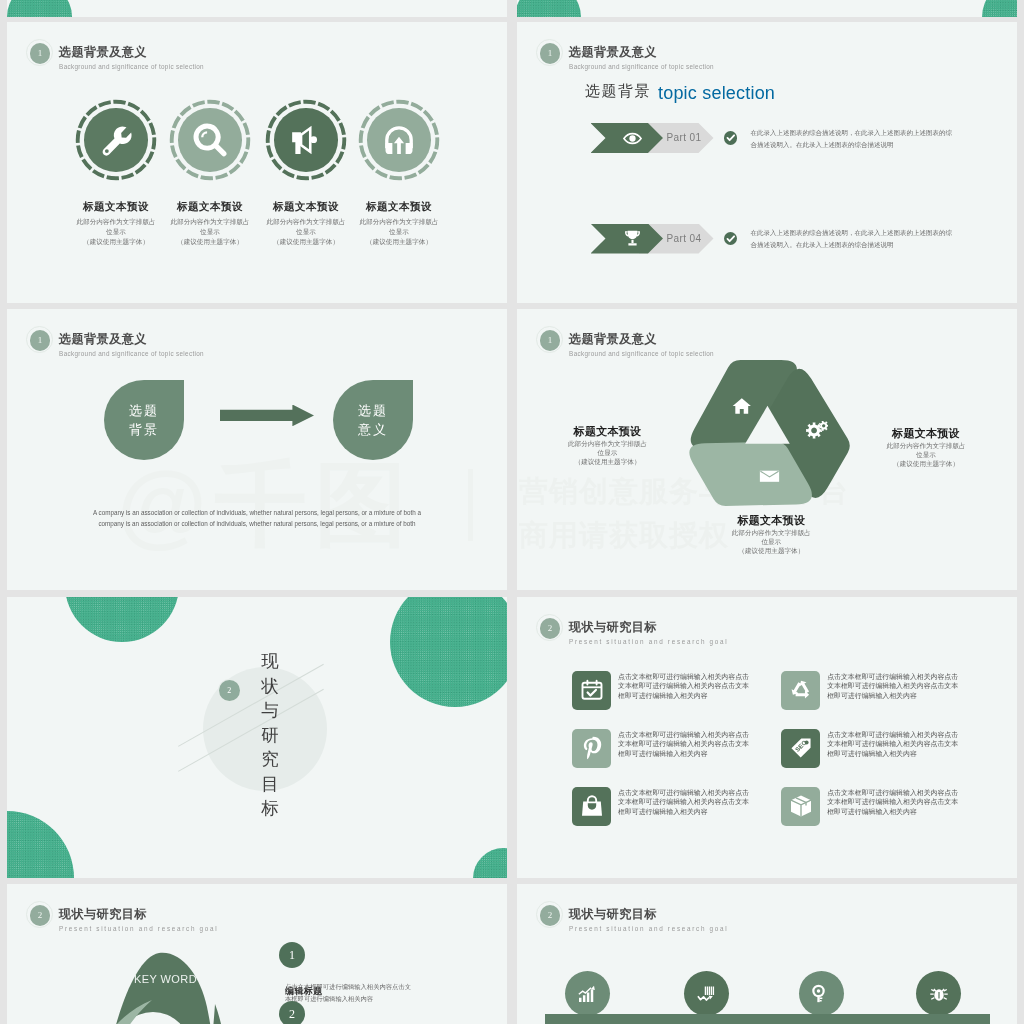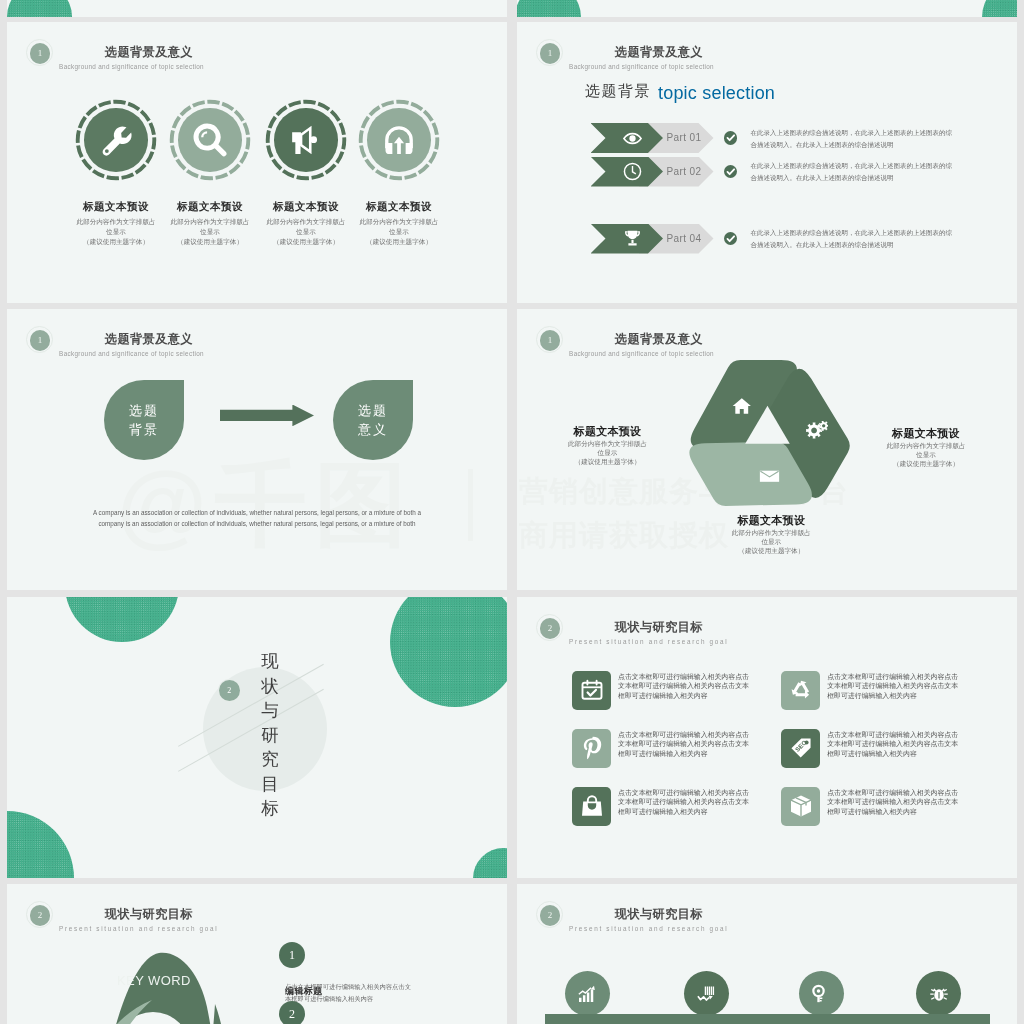--- a/index.html
+++ b/index.html
@@ -12,21 +12,21 @@
   .r0 { top:-264px; } .r1 { top:22px; } .r2 { top:309px; } .r3 { top:597px; } .r4 { top:884px; }
 
   
   .hdr { position:absolute; left:15px; top:10px; width:400px; height:44px; }
   .hdr .ring { position:absolute; left:3.7px; top:7.4px; width:27px; height:27px; border-radius:50%;
      border:1px solid #e3eae6; }
   .hdr .badge { position:absolute; left:7.6px; top:11px; width:20.8px; height:20.8px; border-radius:50%;
      background:#93ac9d; color:#eef4f0; font-size:9px; line-height:20.8px; text-align:center;
      font-family:"Liberation Serif",serif; }
   .hdr .t1 { position:absolute; left:36.8px; top:12.2px; font-size:12.2px; font-weight:700; color:#4b4b4b;
-     letter-spacing:0.4px; white-space:nowrap;margin-left:46px; }
+     letter-spacing:0.4px; white-space:nowrap; }
   .hdr .t2 { position:absolute; left:37.1px; top:31px; font-size:6.35px; color:#9b9b9b; letter-spacing:0.32px;
      white-space:nowrap; }
   .hdr .t2.sp { letter-spacing:1.7px; }
 
   
   .ic-wrap { position:absolute; width:82px; height:82px; }
   .ic-ring { position:absolute; inset:0; border-radius:50%; }
   .ic-core { position:absolute; left:9.2px; top:9.2px; width:63.6px; height:63.6px; border-radius:50%; }
   .ic-core svg { position:absolute; left:50%; top:50%; transform:translate(-50%,-50%); }
   .cap { position:absolute; width:150px; text-align:center; }
@@ -204,37 +204,20 @@
 <div class="sec-t" style="left:141px;top:61px;font-size:18px;font-weight:400;color:#0369a1;letter-spacing:0.2px">topic selection</div>
 <div class="chev-row" style="left:73.5px;top:101.0px">
 <div class="chev-b"></div>
 <div class="chev-a">
           <span style="position:absolute;left:31px;top:4.5px"><svg viewBox="0 0 24 24" width="21" height="21">
               <path fill="none" stroke="#fff" stroke-width="1.8" d="M2.2 12S6 6.4 12 6.4 21.8 12 21.8 12 18 17.6 12 17.6 2.2 12 2.2 12z"></path>
               <circle cx="12" cy="12" r="3.6" fill="#fff"></circle>
             </svg></span>
         </div>
 <div class="chev-lbl">Part 01</div>
-<div class="chk">
-          <svg viewBox="0 0 24 24" width="13.4" height="13.4">
-            <path fill="none" stroke="#fff" stroke-width="3.2" stroke-linecap="round" stroke-linejoin="round" d="M6.2 12.4l3.9 4.1 8-8.8"></path>
-          </svg>
-        </div>
-<div class="chev-desc">在此录入上述图表的综合描述说明，在此录入上述图表的上述图表的综合描述说明入。在此录入上述图表的综合描述说明</div>
-</div>
-<div class="chev-row" style="left:73.5px;top:134.5px">
-<div class="chev-b"></div>
-<div class="chev-a">
-          <span style="position:absolute;left:31px;top:4.5px"><svg viewBox="0 0 24 24" width="21" height="21">
-              <circle cx="12" cy="12" r="9.2" fill="none" stroke="#fff" stroke-width="1.7"></circle>
-              <path fill="#fff" d="M11.2 5.6h1.6v7h-1.6z"></path>
-              <path fill="#fff" d="M11.9 11.4l4.3 2.5-.8 1.4-4.3-2.5z"></path>
-            </svg></span>
-        </div>
-<div class="chev-lbl">Part 02</div>
 <div class="chk">
           <svg viewBox="0 0 24 24" width="13.4" height="13.4">
             <path fill="none" stroke="#fff" stroke-width="3.2" stroke-linecap="round" stroke-linejoin="round" d="M6.2 12.4l3.9 4.1 8-8.8"></path>
           </svg>
         </div>
 <div class="chev-desc">在此录入上述图表的综合描述说明，在此录入上述图表的上述图表的综合描述说明入。在此录入上述图表的综合描述说明</div>
 </div>
 <div class="chev-row" style="left:73.5px;top:201.5px">
 <div class="chev-b"></div>
 <div class="chev-a">
@@ -408,21 +391,21 @@
   <div class="badge">2</div>
   <div class="t1">现状与研究目标</div>
   <div class="t2 sp">Present situation and research goal</div>
 </div>
 <svg style="position:absolute;left:60px;top:65px" width="200" height="160" viewBox="0 0 200 160">
 <path d="M92 4 C 114 1, 133 26, 140 58 C 147 92, 150 128, 152 160 L 36 160 C 34 118, 60 9, 92 4 Z" fill="#587760"></path>
 <circle cx="86" cy="100" r="37" fill="#f2f6f5"></circle>
 <path d="M43 84 C 52 70, 68 58, 85 51 C 66 68, 52 88, 47 110 L 40 104 Z" fill="#9cb6a4"></path>
 <path d="M148 55 C 158 82, 162 115, 160 160 L 140 160 C 142 120, 146 85, 148 55 Z" fill="#587760"></path>
 </svg>
-<div style="position:absolute;left:110px;top:89px;width:80px;text-align:left;font-size:13px;color:#edf2ef;letter-spacing:0.4px">KEY WORD</div>
+<div style="position:absolute;left:110px;top:89px;width:80px;text-align:right;font-size:11px;color:#edf2ef;letter-spacing:0.4px">KEY WORD</div>
 <div class="stepnum" style="left:272px;top:58px">1</div>
 <div class="steptitle" style="left:278px;top:85px">编辑标题</div>
 <div class="steptext" style="left:278px;top:97px"><span>点击文本框即可进行编辑输入相关内容点击文</span><br><span>本框即可进行编辑输入相关内容</span></div>
 <div class="stepnum" style="left:272px;top:117px">2</div>
 </div>
 <div class="slide s-r r4">
 <div class="hdr">
   <div class="ring"></div>
   <div class="badge">2</div>
   <div class="t1">现状与研究目标</div>

